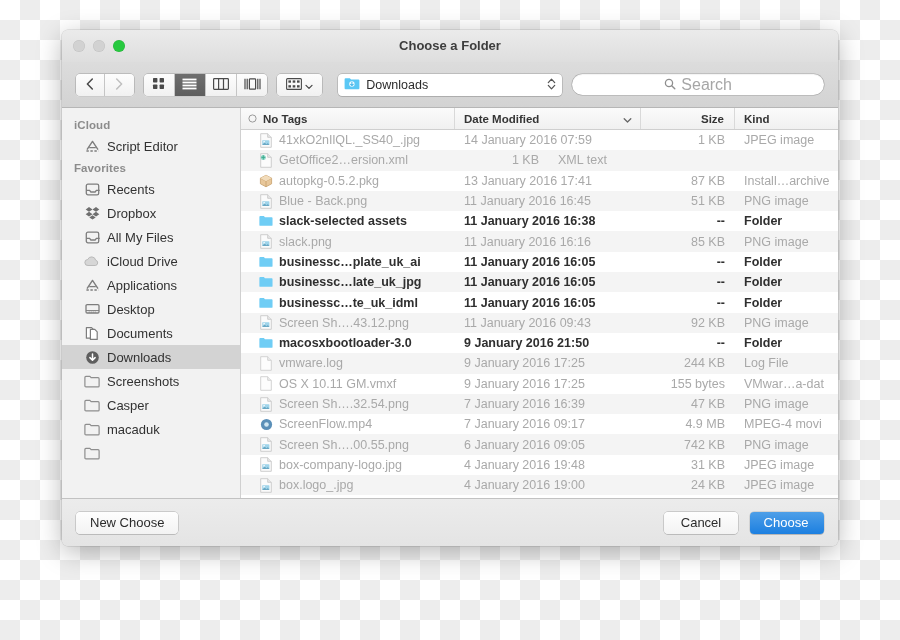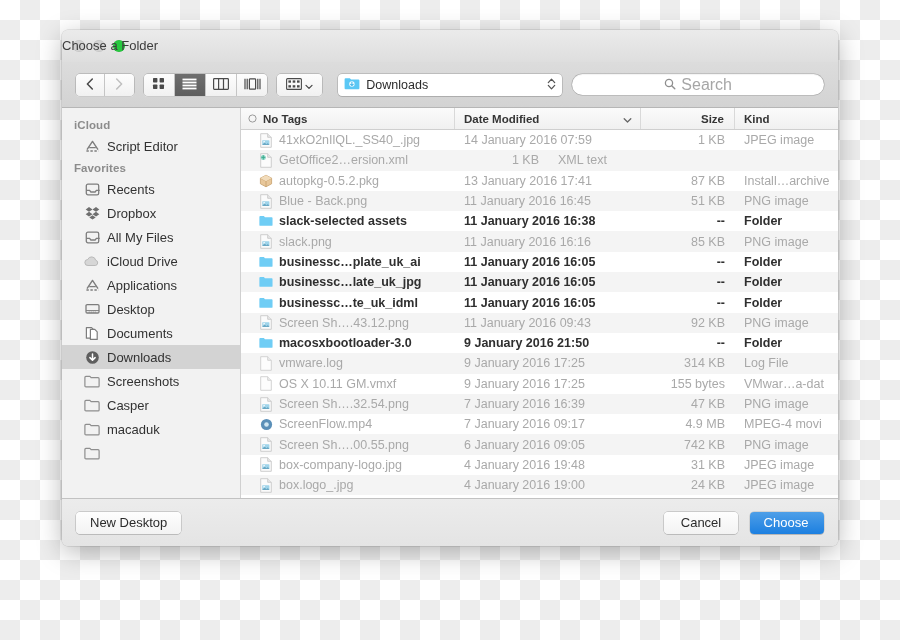--- a/index.html
+++ b/index.html
@@ -57,23 +57,24 @@
     width: 12px;
     height: 12px;
     border-radius: 50%;
     background: #d2d2d2;
     box-shadow: inset 0 0 0 0.5px rgba(0,0,0,0.09);
   }
   .light.green { background: #27c93f; box-shadow: inset 0 0 0 0.5px rgba(0,0,0,0.12); }
   .title-text {
     position: absolute;
     left: 0; right: 0; top: 8px;
+    text-align: center;
     font-size: 13px;
     color: #3d3d3d;
-    font-weight: 400;
+    font-weight: 700;
   }
 
   
   .toolbar {
     height: 45px;
     flex: 0 0 45px;
     background: linear-gradient(to bottom, #dcdcdc, #d3d3d3);
     border-bottom: 1px solid #b6b6b6;
     display: flex;
     align-items: center;
@@ -769,21 +770,21 @@
             <div class="c-name">
               <span class="fico">
                 <svg width="12" height="15" viewBox="0 0 12 15">
                   <path d="M0.7 0.7h7l3.6 3.6v10H0.7z" fill="#fdfdfd" stroke="#cfcfcf" stroke-width="0.9" stroke-linejoin="round"></path>
                   <path d="M7.7 0.7v3.6h3.6" fill="#ededed" stroke="#cfcfcf" stroke-width="0.9" stroke-linejoin="round"></path>
                 </svg>
               </span>
               <span>vmware.log</span>
             </div>
             <div class="c-date">9 January 2016 17:25</div>
-            <div class="c-size">314 KB</div>
+            <div class="c-size">244 KB</div>
             <div class="c-kind">Log File</div>
           </div>
           <div class="row">
             <div class="c-name">
               <span class="fico">
                 <svg width="12" height="15" viewBox="0 0 12 15">
                   <path d="M0.7 0.7h7l3.6 3.6v10H0.7z" fill="#fdfdfd" stroke="#cfcfcf" stroke-width="0.9" stroke-linejoin="round"></path>
                   <path d="M7.7 0.7v3.6h3.6" fill="#ededed" stroke="#cfcfcf" stroke-width="0.9" stroke-linejoin="round"></path>
                 </svg>
               </span>
@@ -884,20 +885,20 @@
                   <rect x="1.7" y="2.2" width="4.6" height="3.4" fill="#5aa85a"></rect>
                 </svg>
               </span>
             </div>
           </div>
         </div>
     </div>
   </div>
 
   <div class="footer">
-    <div class="btn plain newfolder">New Desktop</div>
+    <div class="btn plain newfolder">New Choose</div>
     <div class="footer-right">
       <div class="btn plain">Cancel</div>
       <div class="btn default">Choose</div>
     </div>
   </div>
 
 </div>
 
 </body></html>

